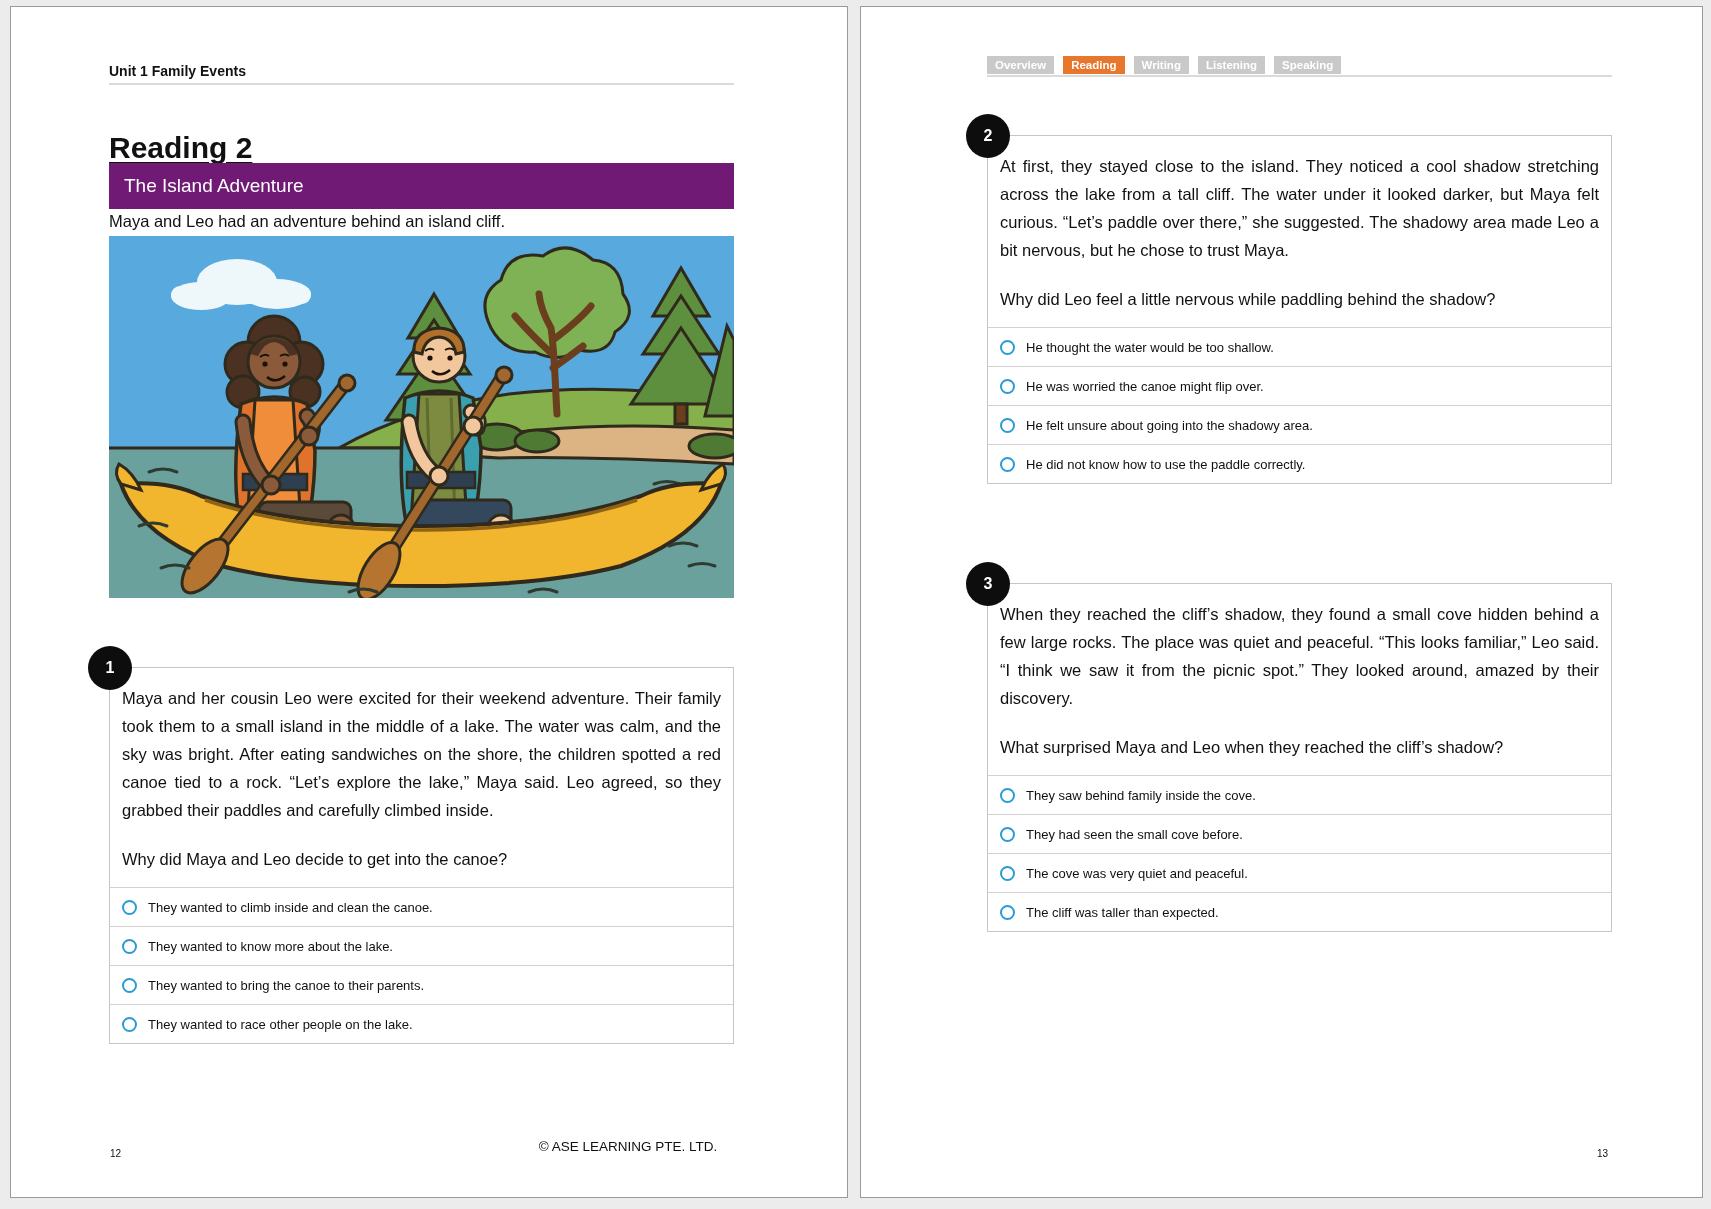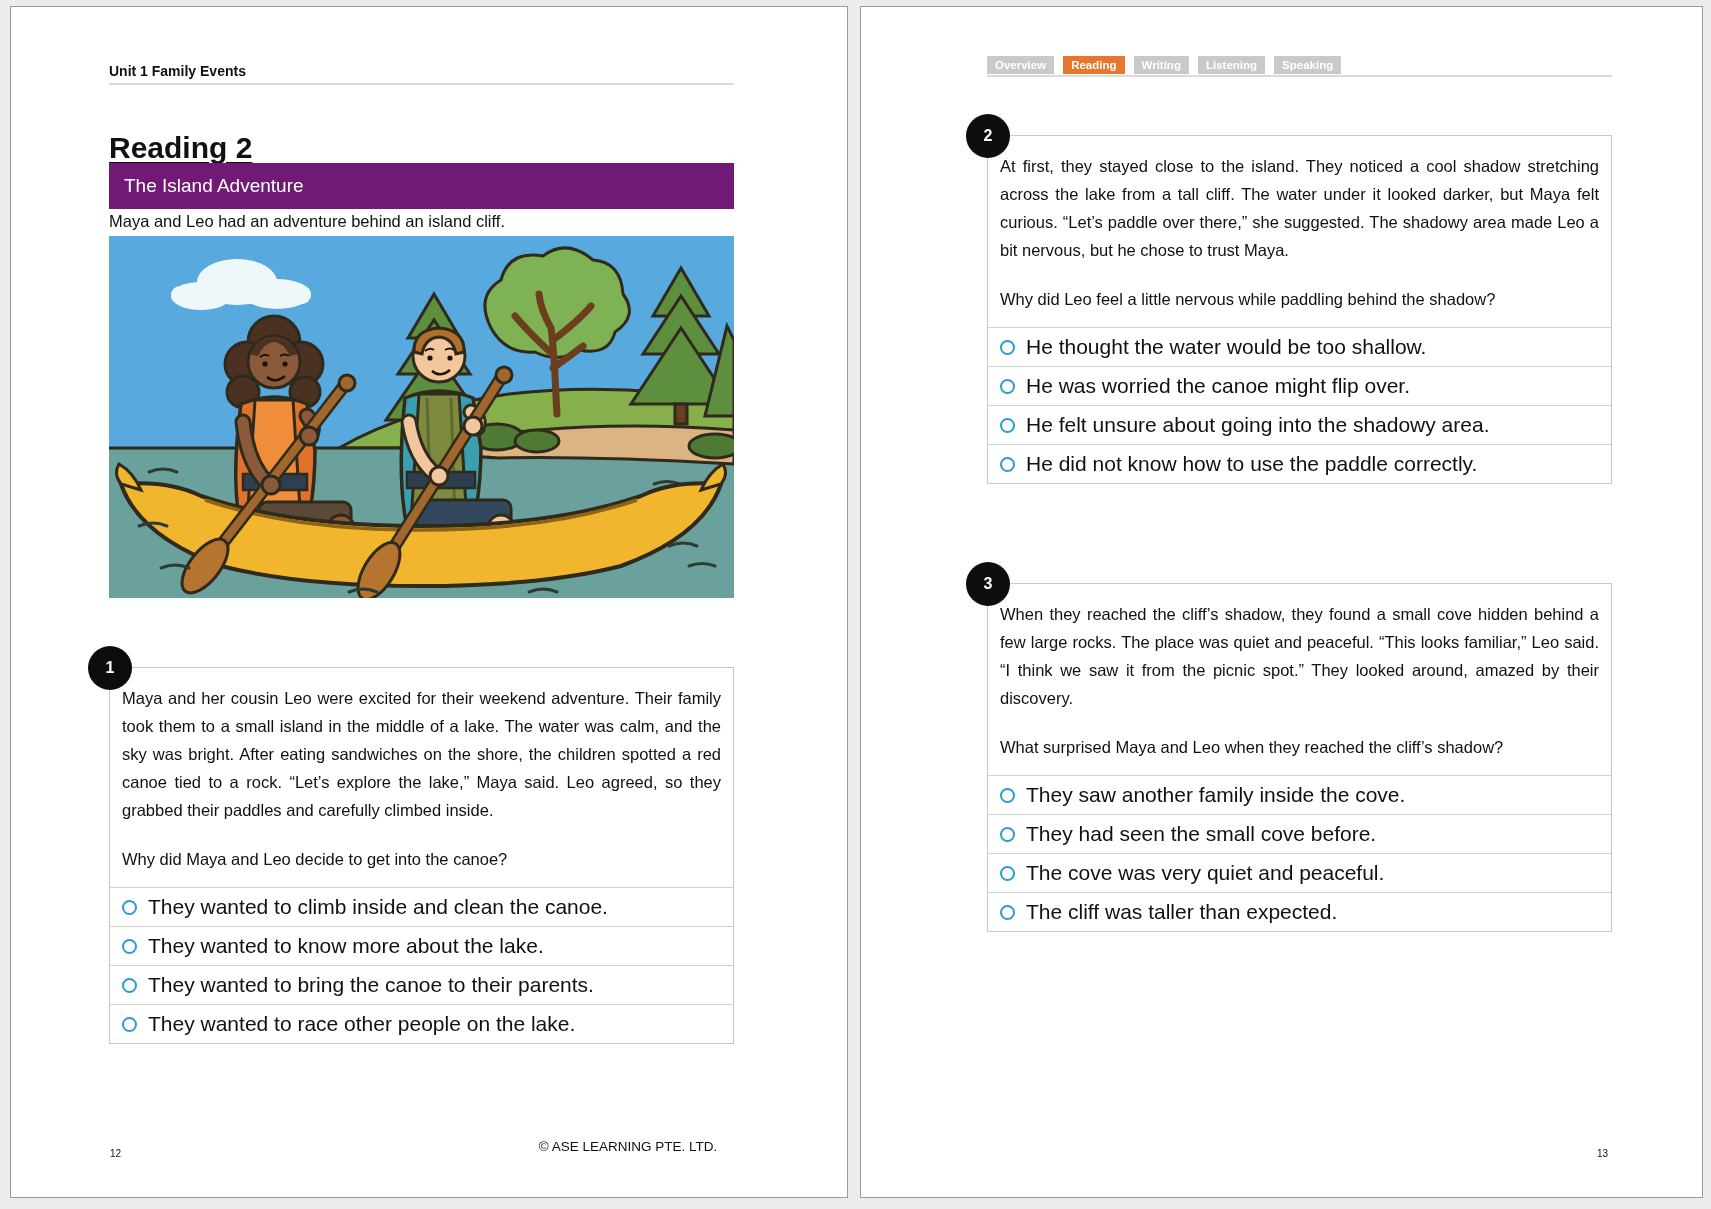--- a/index.html
+++ b/index.html
@@ -24,21 +24,21 @@
 
   
   .q-block{position:absolute;box-sizing:border-box;width:625px;}
   .q-box{border:1px solid #c6c6c6;background:#fff;}
   .q-badge{position:absolute;left:-21px;top:-21px;width:44px;height:44px;border-radius:50%;
     background:#0d0d0d;color:#fff;font-size:16px;font-weight:bold;display:flex;align-items:center;justify-content:center;z-index:2;}
   .q-passage{padding:16px 12px 0 12px;font-size:16.5px;line-height:28px;text-align:justify;}
   .q-prompt{padding:22px 12px 15px 12px;font-size:16.5px;line-height:26px;}
   .q-option{display:flex;align-items:center;height:38px;border-top:1px solid #d2d2d2;padding:0 12px;cursor:pointer;}
   .radio{width:11px;height:11px;border:2.5px solid #2b9bd3;border-radius:50%;margin-right:11px;flex:none;background:#fff;}
-  .q-option .opt-label{font-size:21px;}
+  .q-option .opt-label{font-size:13px;}
 
   
   .rp-rule{position:absolute;left:126px;top:68px;width:625px;height:2px;background:#dadada;}
   .rp-tabs{position:absolute;top:49px;left:126px;width:625px;display:flex;gap:9px;}
   .tab{height:18px;line-height:18px;padding:0 8px;background:#c9c9c9;color:#fff;font-size:11.5px;font-weight:bold;cursor:pointer;}
   .tab.active{background:#e8772e;}
 
   
   .footer-num{position:absolute;top:1132px;font-size:10px;margin-top:9px;}
   .footer-copy{position:absolute;top:1132px;left:467px;width:300px;text-align:center;font-size:13.5px;}
@@ -258,21 +258,21 @@
     </div>
   </div>
 
   <div class="q-block" style="left:126px;top:576px;">
     <div class="q-badge">3</div>
     <div class="q-box">
       <div class="q-passage">When they reached the cliff’s shadow, they found a small cove hidden behind a few large rocks. The place was quiet and peaceful. “This looks familiar,” Leo said. “I think we saw it from the picnic spot.” They looked around, amazed by their discovery.</div>
       <div class="q-prompt">What surprised Maya and Leo when they reached the cliff’s shadow?</div>
       <div class="q-option">
         <span class="radio"></span>
-        <span class="opt-label">They saw another family inside the cove.</span>
+        <span class="opt-label">They saw behind family inside the cove.</span>
       </div>
       <div class="q-option">
         <span class="radio"></span>
         <span class="opt-label">They had seen the small cove before.</span>
       </div>
       <div class="q-option">
         <span class="radio"></span>
         <span class="opt-label">The cove was very quiet and peaceful.</span>
       </div>
       <div class="q-option">

